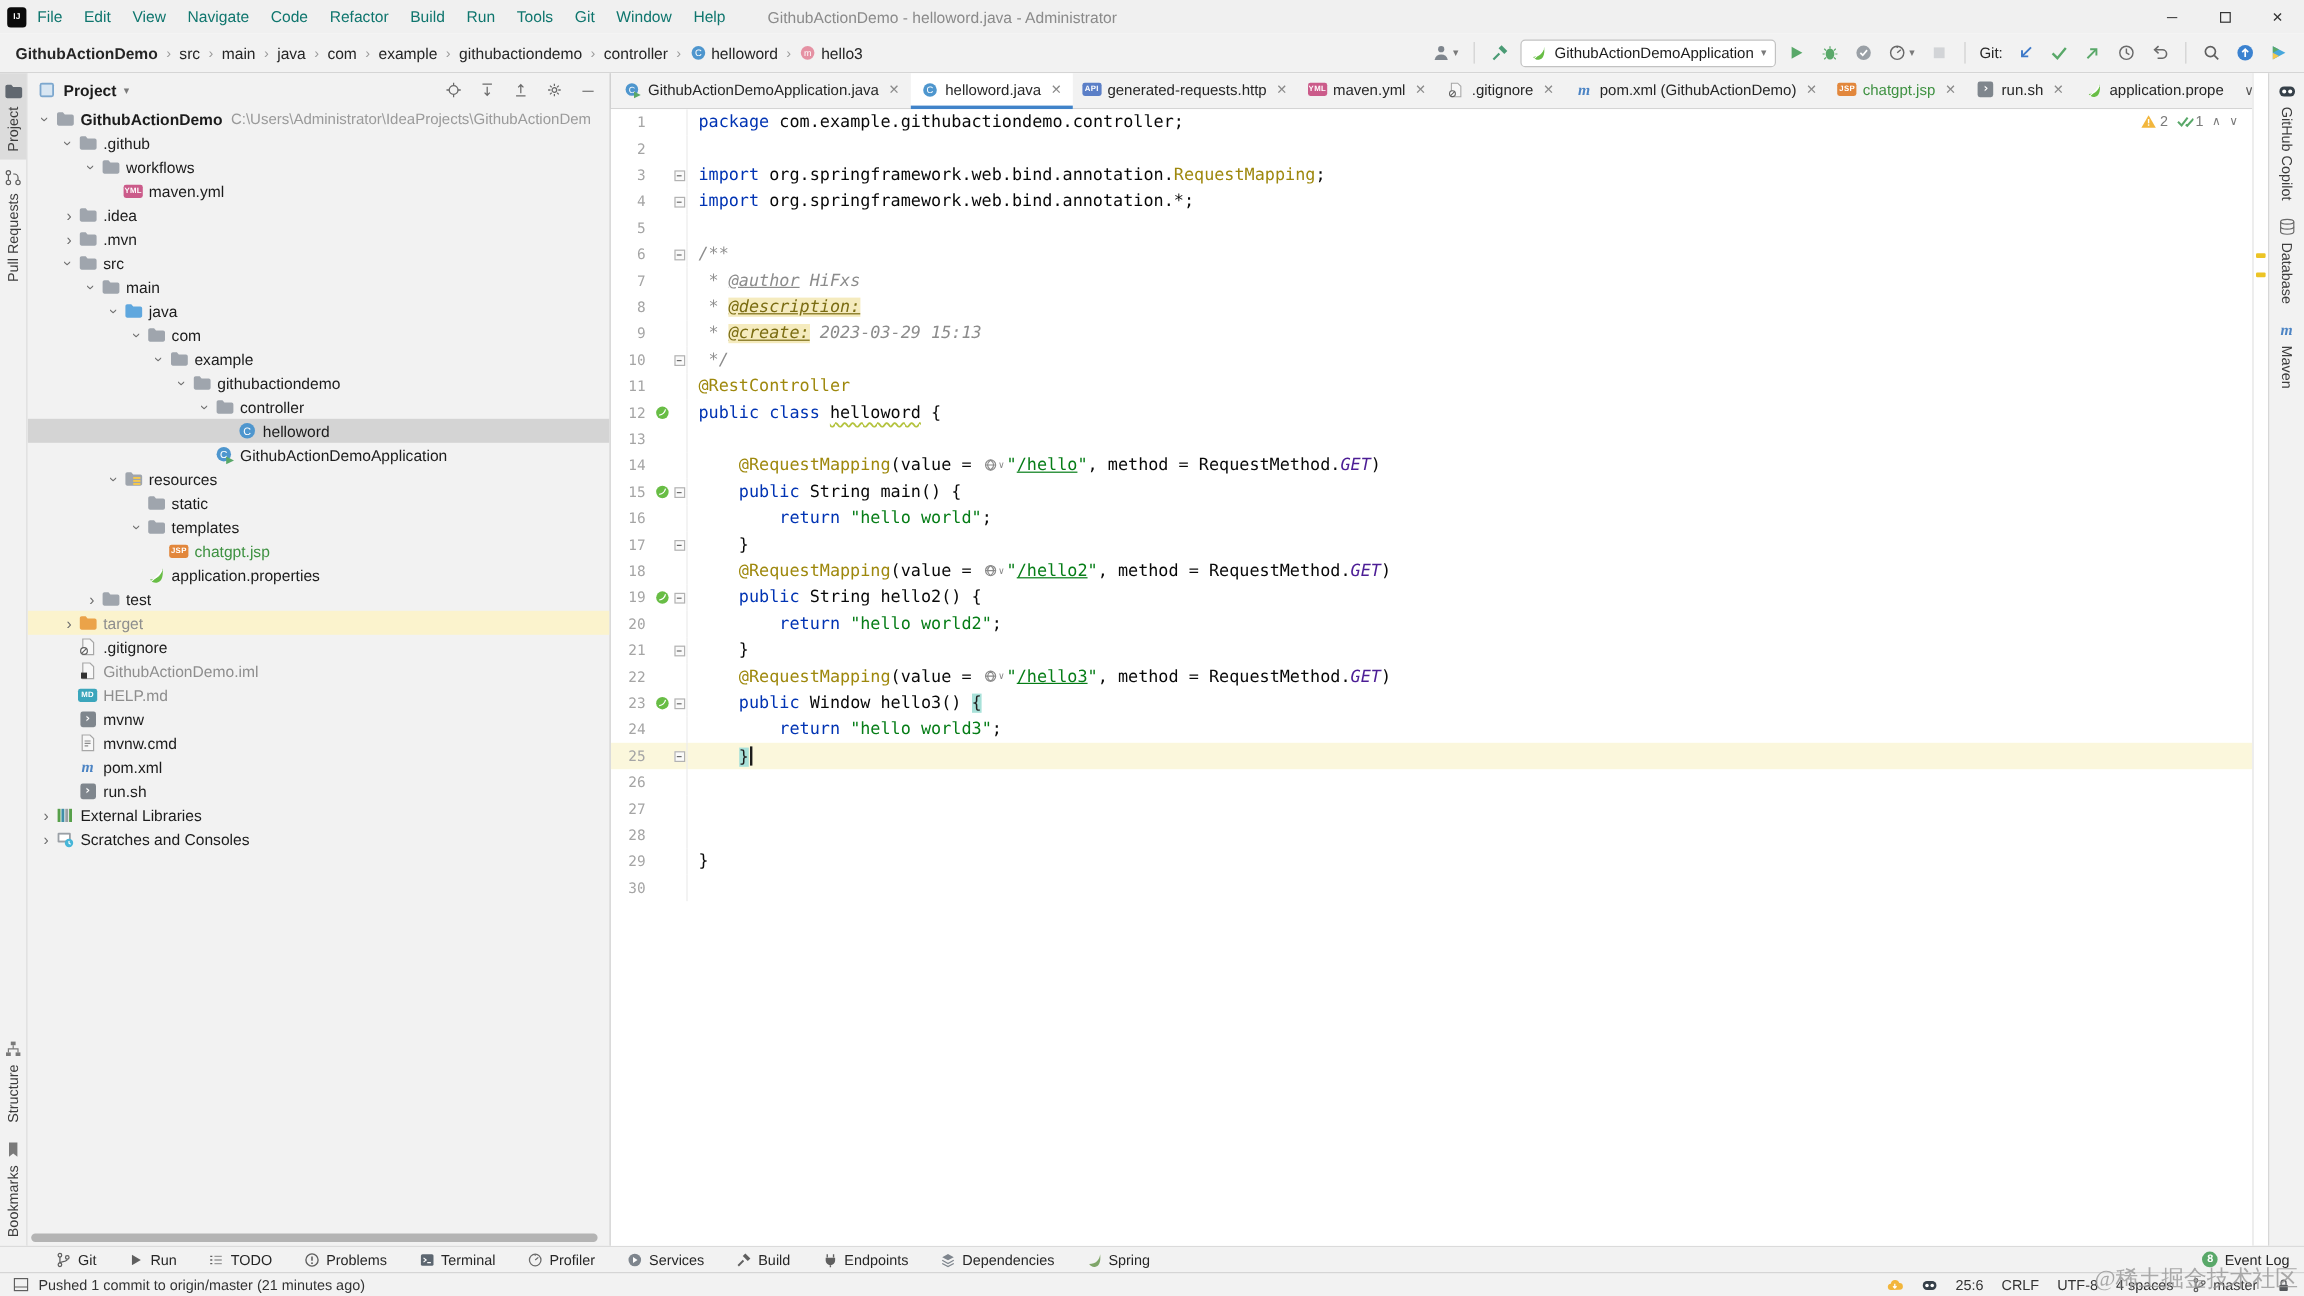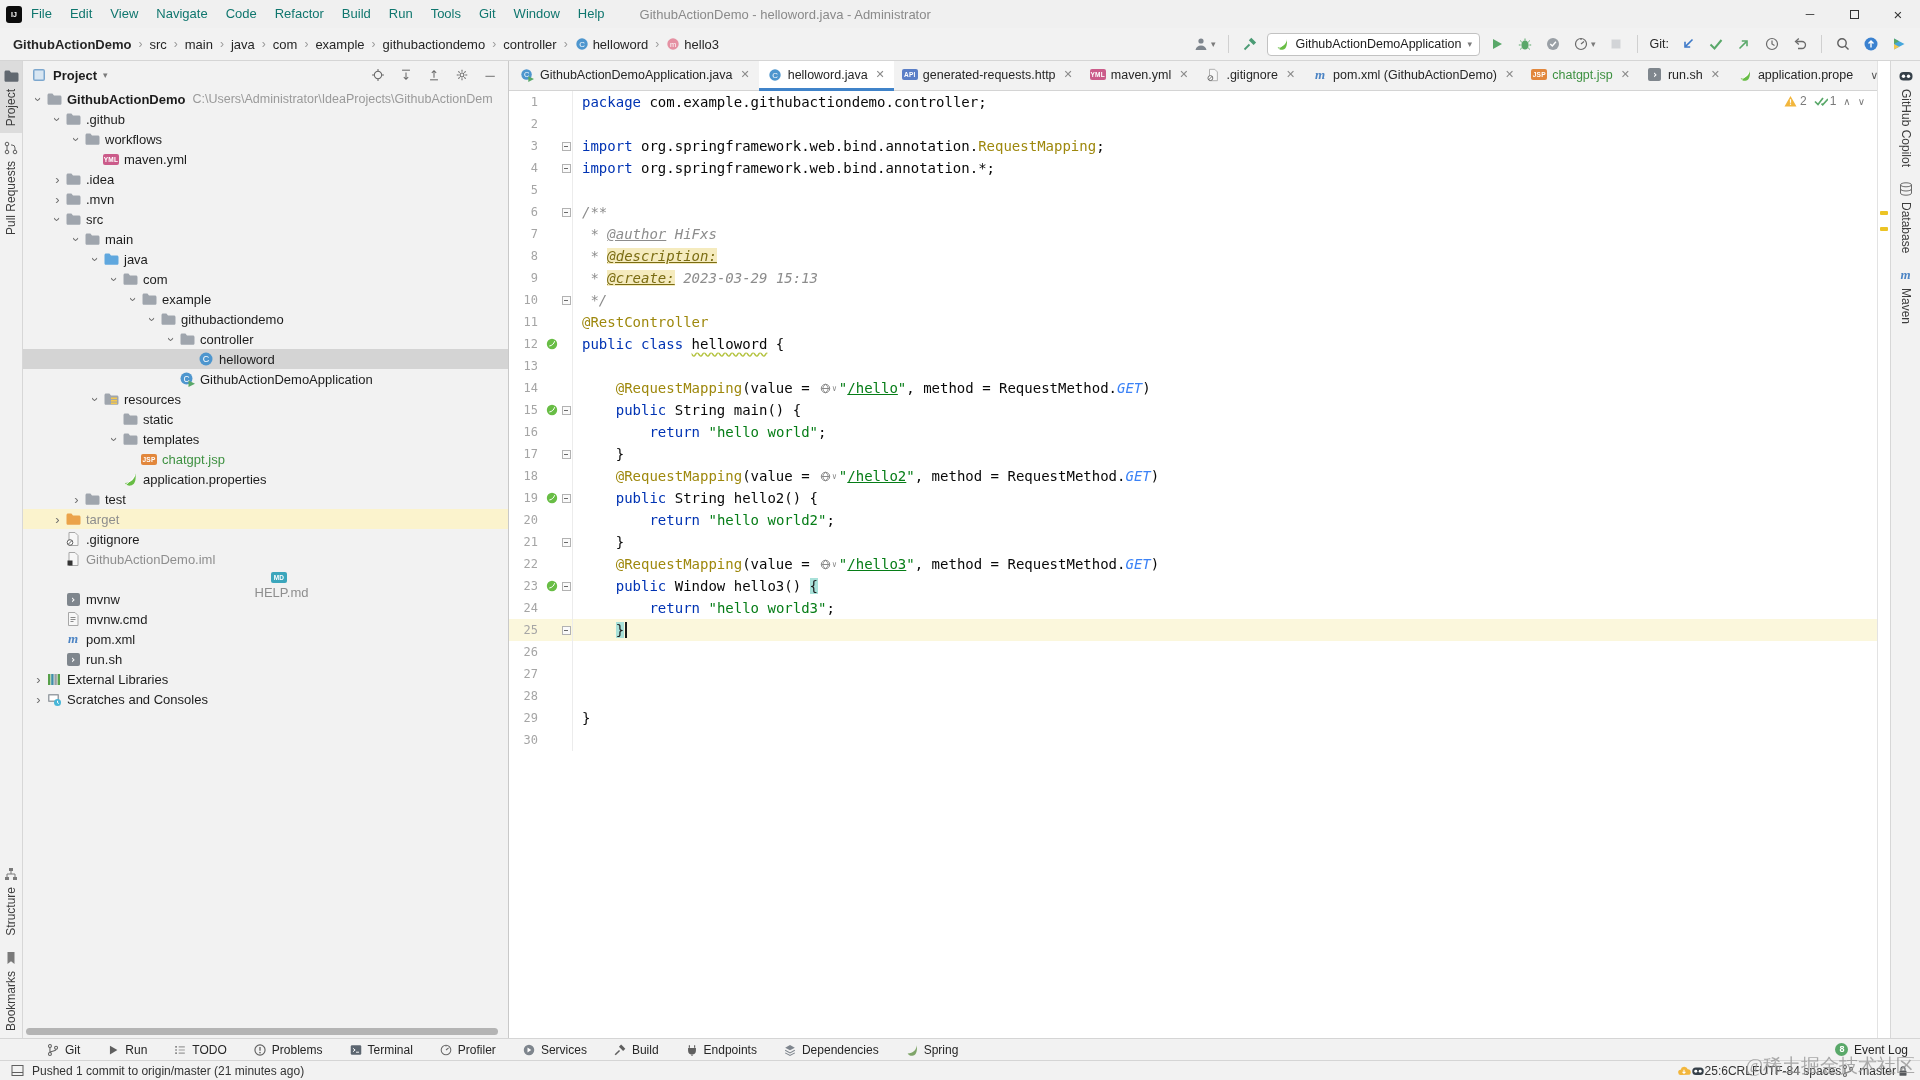--- a/index.html
+++ b/index.html
@@ -86,37 +86,37 @@
   .foldbox{width:9px;height:9px;border:1px solid #b2b2b2;background:#fafafa;position:relative}
   .foldbox::after{content:"";position:absolute;left:1.5px;right:1.5px;top:3.5px;height:1px;background:#6a6a6a}
   .lcode{white-space:pre;padding-left:9px}
   .lcode span{white-space:pre}
   .p{color:#080808}.k{color:#0033B3}.s{color:#067D17}
   .su{color:#067D17;text-decoration:underline}
   .a{color:#9E880D}
   .d,.di{color:#8C8C8C;font-style:italic}
   .dt{color:#8C8C8C;font-style:italic;text-decoration:underline}
   .dth{color:#7a6c12;font-style:italic;text-decoration:underline;background:#f5ebbe}
-  .f{color:#3b82f6;font-style:italic}
+  .f{color:#4c1d95;font-style:italic}
   .w{color:#080808;text-decoration:underline wavy #b4c33f;text-underline-offset:3px}
   .bh{background:#a8e1d9}
   .caret{display:inline-block;width:2px;height:16px;background:#1c1c1c;vertical-align:-3px;margin-left:1px}
   .ginline{display:inline-flex;align-items:center;gap:1px;margin:0 2px;vertical-align:-1px}
   .inspect{position:absolute;top:3px;right:12px;display:flex;align-items:center;gap:7px;font-size:12px;
     color:#7a7a7a;font-family:"Liberation Sans",sans-serif}
   .errstripe{width:13px;background:#fff;border-left:1px solid #e3e3e3;position:relative}
   .emark{position:absolute;left:2px;width:8px;height:4px;background:#ecc425;border-radius:1px}
   
   .bottombar{height:22px;background:#f2f2f2;border-top:1px solid #d5d5d5;display:flex;align-items:center;
     padding:0 12px 0 46px;gap:26px;font-size:12px;color:#262626}
   .bitem{display:flex;align-items:center;gap:5px}
   .eventlog{margin-left:auto;display:flex;align-items:center;gap:5px}
   .statusbar{height:20px;background:#f2f2f2;border-top:1px solid #d5d5d5;display:flex;align-items:center;
     padding:0 10px;font-size:12px;color:#333;gap:8px}
-  .sright{margin-left:auto;display:flex;align-items:center;}
+  .sright{margin-left:auto;display:flex;align-items:center;gap:15px}
   .sitem{display:flex;align-items:center;gap:4px}
   .watermark{position:absolute;right:5px;bottom:1px;font-size:19px;color:rgba(150,150,150,.8);
     font-family:"Liberation Serif",serif;pointer-events:none;z-index:9}
 </style>
 </head>
 <body>
 
 <div class="titlebar">
   <span class="ic">
       <span class="logo">IJ</span>
@@ -682,21 +682,21 @@
         <div class="trow" style="padding-left: 27px;">
           <span class="tchev"></span>
           <span class="ic">
             <svg width="16" height="16" viewBox="0 0 16 16">
               <path d="M4 1.5h6l3 3v10H4z" fill="#f7f7f7" stroke="#a7a7a7"></path>
               <rect x="2.5" y="9.5" width="5" height="5" fill="#333"></rect>
             </svg>
           </span>
           <span class="tlabel muted">GithubActionDemo.iml</span>
         </div>
-        <div class="trow" style="padding-left: 27px; flex-direction: column;">
+        <div class="trow" style="padding-left: 27px;">
           <span class="tchev"></span>
           <span class="ic">
             <span class="fbadge" style="background:#3BA6BC">MD</span>
           </span>
           <span class="tlabel muted">HELP.md</span>
         </div>
         <div class="trow" style="padding-left: 27px;">
           <span class="tchev"></span>
           <span class="ic">
             <span class="shl">›</span>

